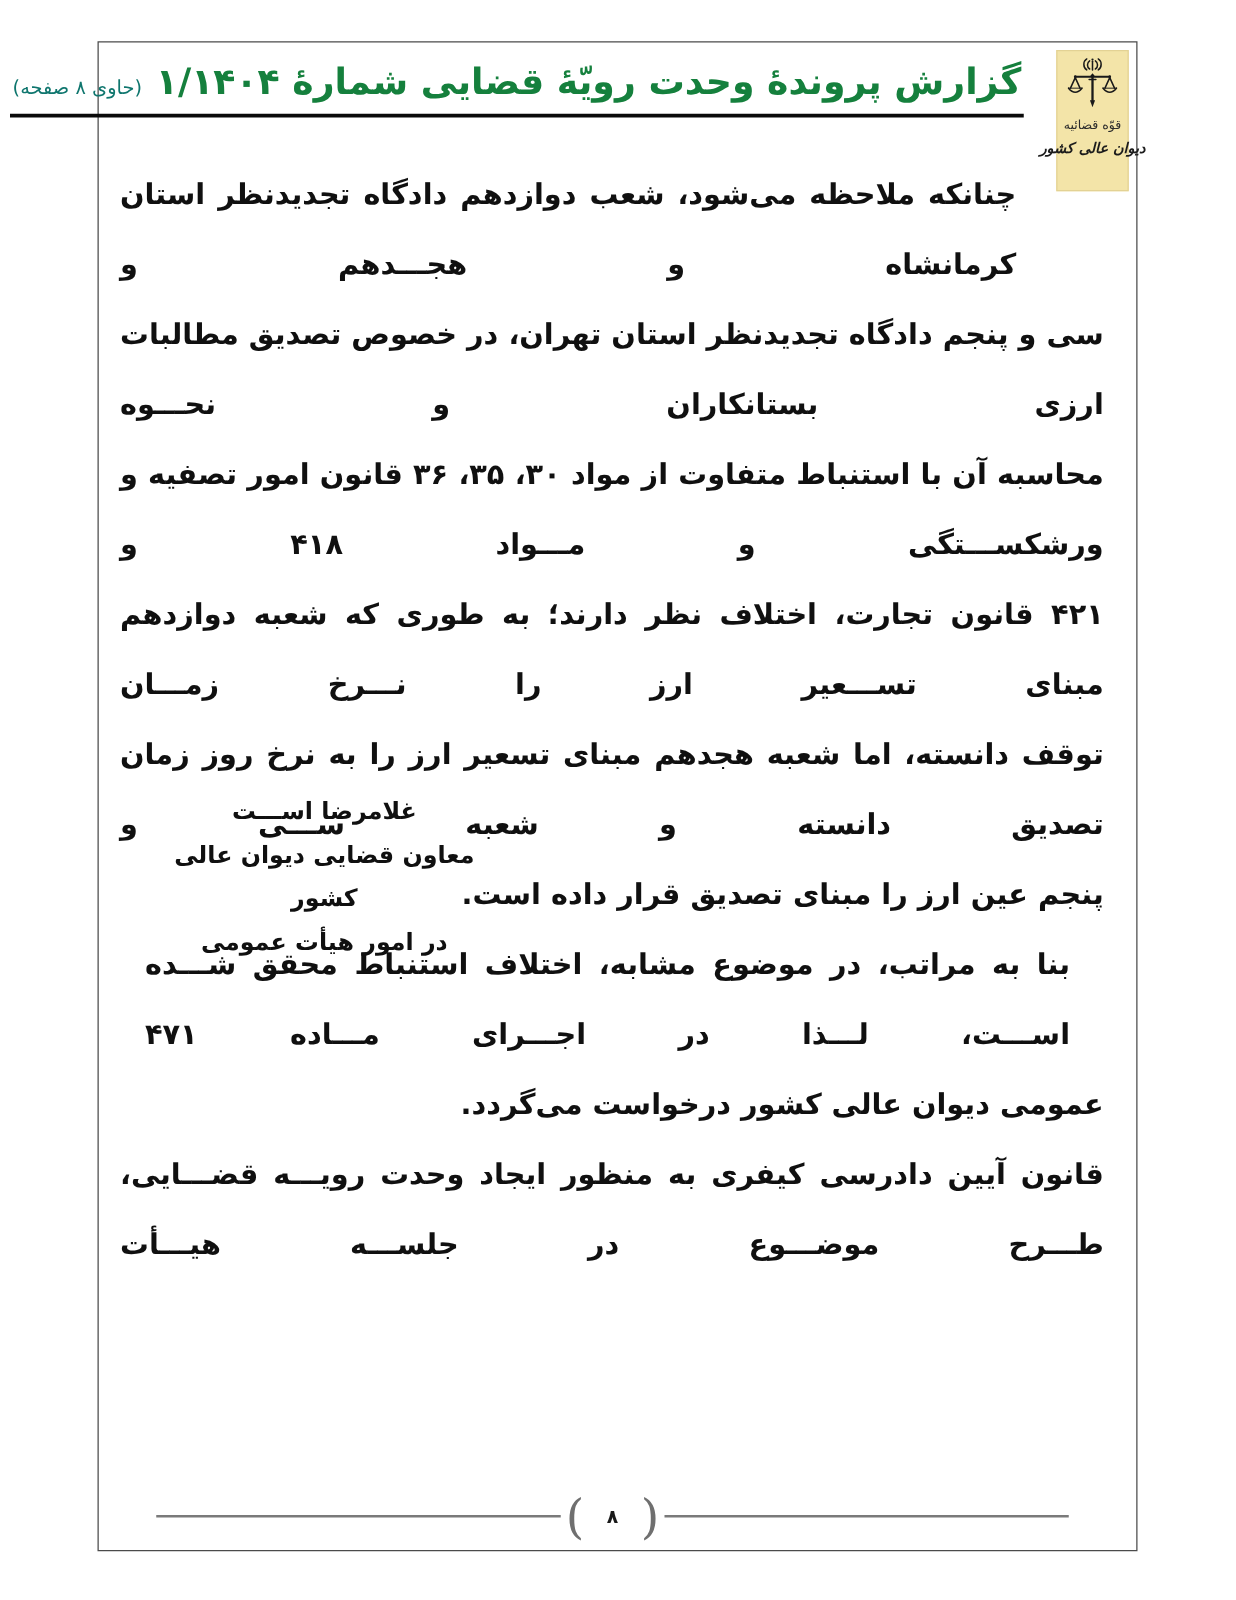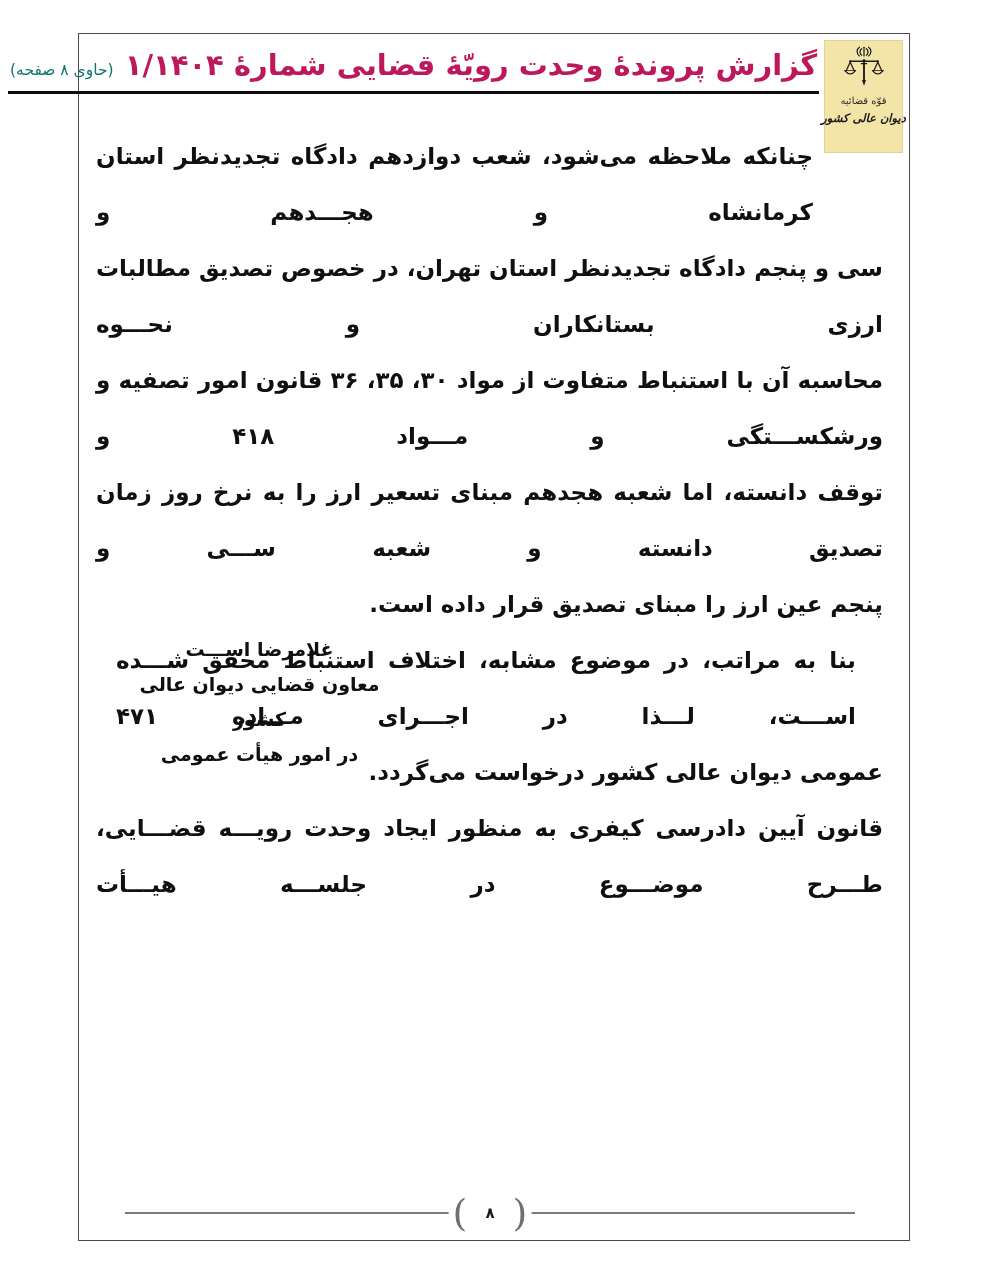--- a/index.html
+++ b/index.html
@@ -15,21 +15,21 @@
   .sheet-frame {
     position: absolute; left: 78px; top: 33px;
     width: 832px; height: 1208px;
     border: 1.5px solid #4b4b4b;
     background: #fff;
   }
 
   
   .logo-box {
     position: absolute; top: 6px; right: 6px;
-    width: 79px; height: 113px;
+    width: 58px; height: 113px;
     background: #f3e4a8;
     border: 1px solid #e3d294;
     display: flex; flex-direction: column; align-items: center;
     text-align: center;
   }
   .logo-emblem { margin-top: 3px; }
   .logo-org-top {
     font-family: "DejaVu Serif", serif;
     font-size: 10px; color: #2b2b2b; line-height: 12px;
     margin-top: 1px;
@@ -45,21 +45,21 @@
   .doc-title {
     position: absolute; top: 14px; right: 90px;
     direction: rtl; white-space: nowrap;
   }
   .title-underline {
     display: inline-block;
     border-bottom: 3px solid #0a0a0a;
     padding: 0 2px 9px 2px;
   }
   .title-main {
-    font-size: 29px; font-weight: bold; color: #be185d;
+    font-size: 29px; font-weight: bold; color: #15803d;
     letter-spacing: -0.5px;
   }
   .title-suffix {
     font-size: 15.5px; font-weight: normal; color: #0f766e;
     margin-right: 6px;
   }
 
   
   .doc-body {
     position: absolute; top: 94px; right: 26px; left: 17px;
@@ -147,20 +147,21 @@
       <span class="title-underline">
         <span class="title-main">گزارش پروندهٔ وحدت رویّهٔ قضایی شمارهٔ ۱/۱۴۰۴</span>
         <span class="title-suffix">(حاوی ۸ صفحه)</span>
       </span>
     </div>
 
     <div class="doc-body">
       <div class="bline indent-logo">چنانکه ملاحظه می‌شود، شعب دوازدهم دادگاه تجدیدنظر استان کرمانشاه و هجـــدهم و</div>
       <div class="bline">سی و پنجم دادگاه تجدیدنظر استان تهران، در خصوص تصدیق مطالبات ارزی بستانکاران و نحـــوه</div>
       <div class="bline">محاسبه آن با استنباط متفاوت از مواد ۳۰، ۳۵، ۳۶ قانون امور تصفیه و ورشکســـتگی و مـــواد ۴۱۸ و</div>
+      <div class="bline">۴۲۱ قانون تجارت، اختلاف نظر دارند؛ به طوری که شعبه دوازدهم مبنای تســـعیر ارز را نـــرخ زمـــان</div>
       <div class="bline">توقف دانسته، اما شعبه هجدهم مبنای تسعیر ارز را به نرخ روز زمان تصدیق دانسته و شعبه ســـی و</div>
       <div class="bline last-line">پنجم عین ارز را مبنای تصدیق قرار داده است.</div>
       <div class="bline indent-para">بنا به مراتب، در موضوع مشابه، اختلاف استنباط محقق شـــده اســـت، لـــذا در اجـــرای مـــاده ۴۷۱</div>
       <div class="bline last-line">عمومی دیوان عالی کشور درخواست می‌گردد.</div>
       <div class="bline">قانون آیین دادرسی کیفری به منظور ایجاد وحدت رویـــه قضـــایی، طـــرح موضـــوع در جلســـه هیـــأت</div>
     </div>
 
     <div class="signature">
       <div>غلامرضا اســـت</div>
       <div>معاون قضایی دیوان عالی کشور</div>

